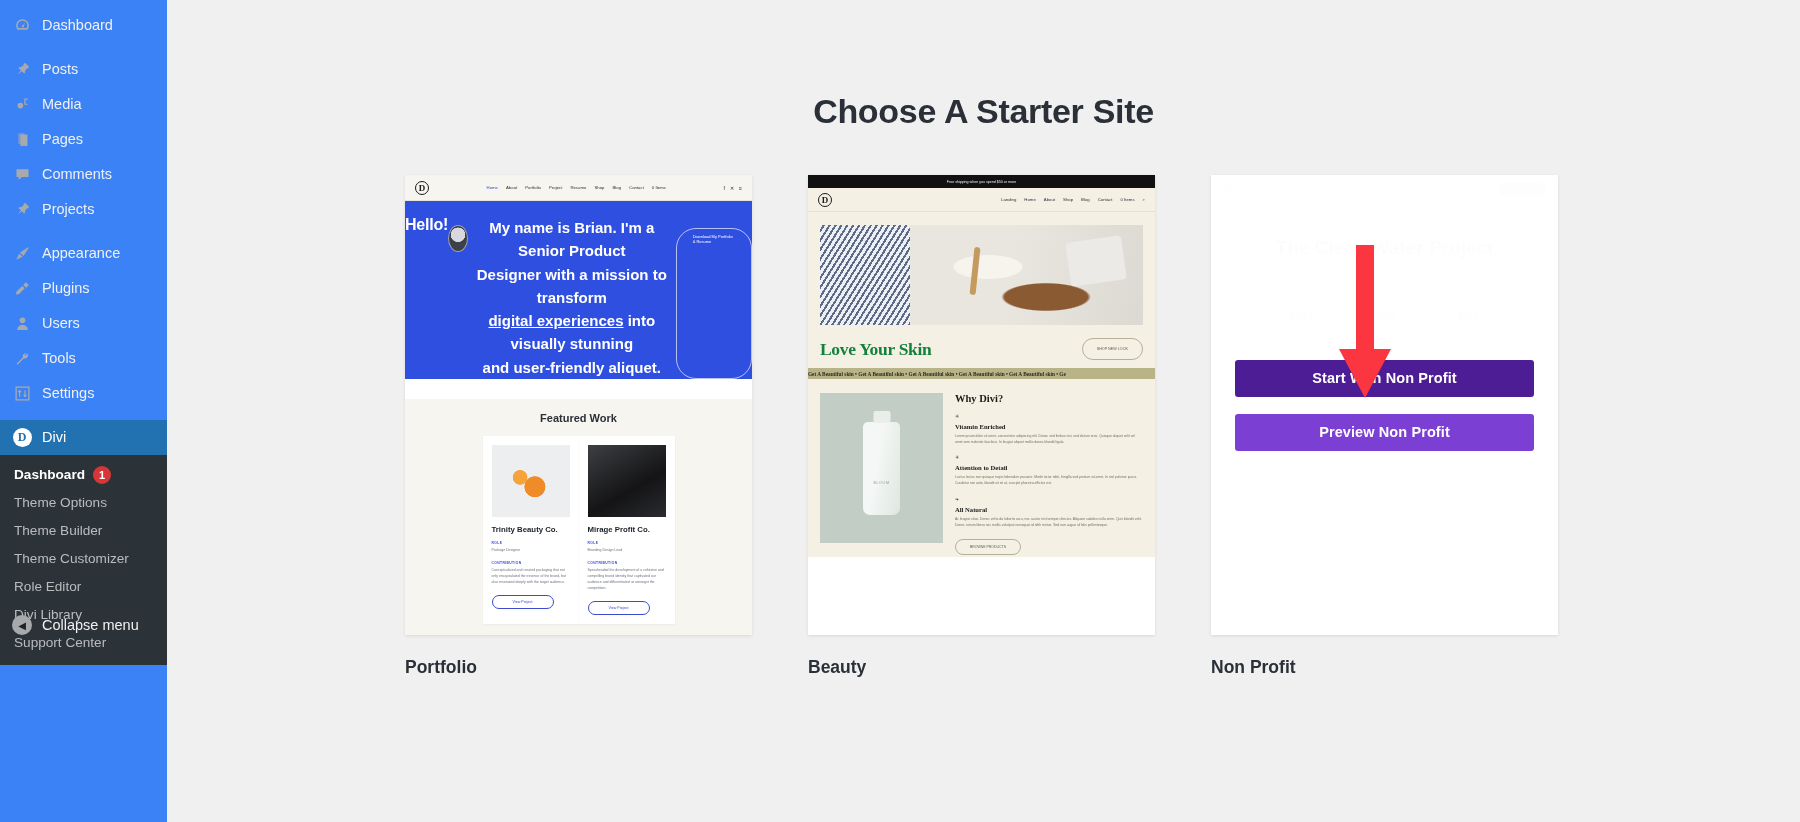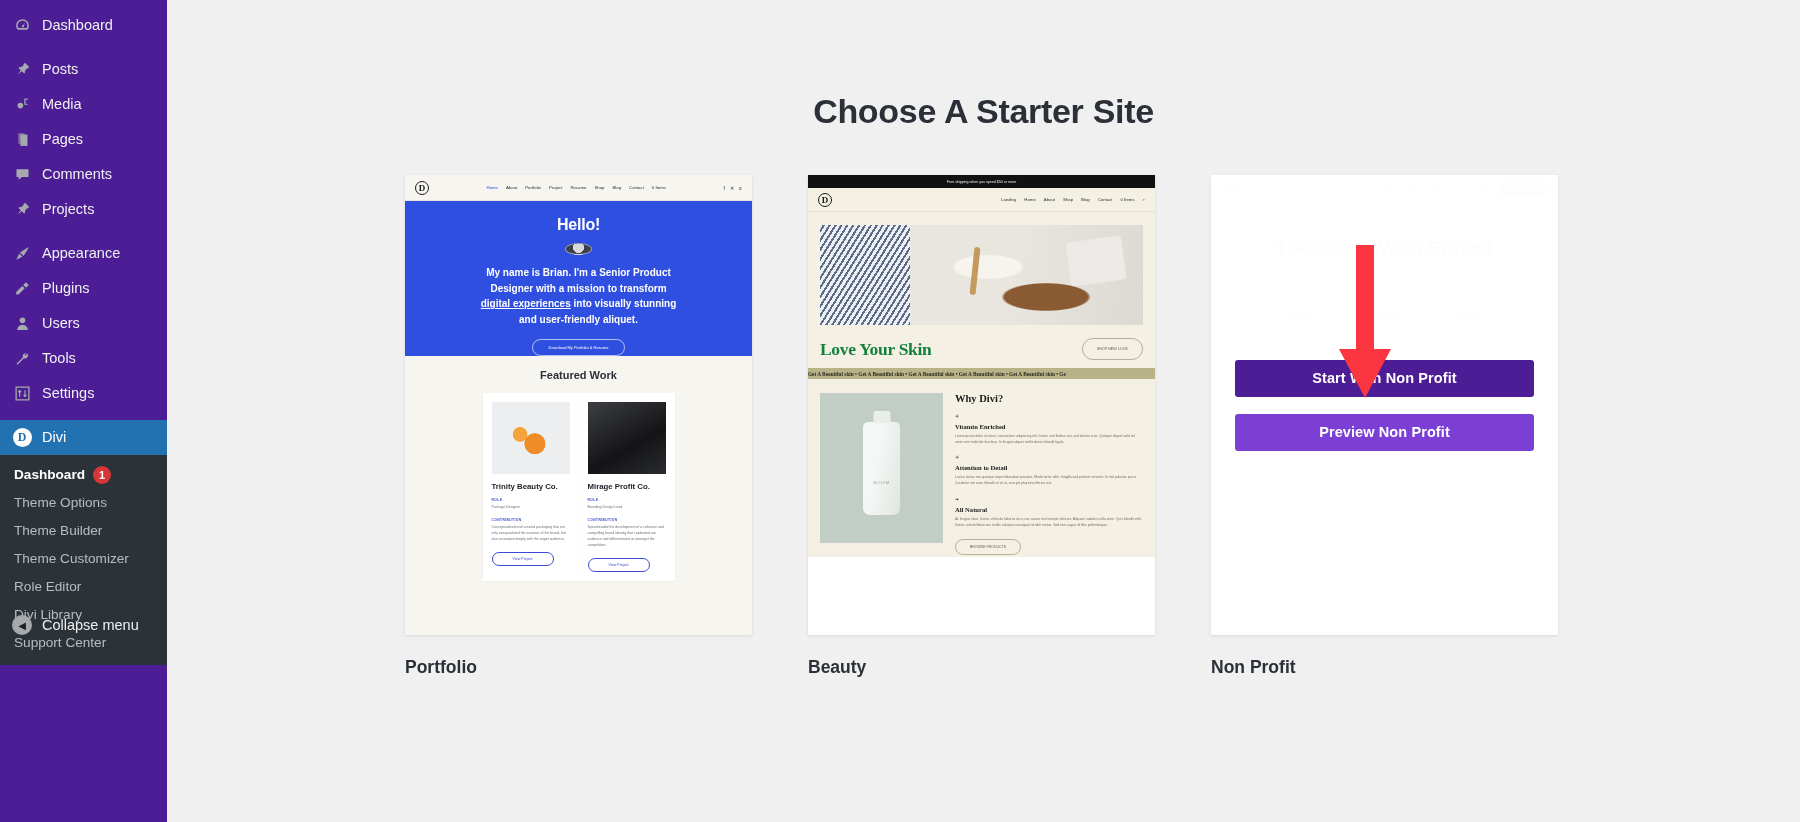--- a/index.html
+++ b/index.html
@@ -7,21 +7,21 @@
     width: 1800px; height: 822px;
     font-family: "Liberation Sans", sans-serif;
     background: #f0f0f1;
     overflow: hidden;
   }
   .app { display: flex; width: 1800px; height: 822px; }
 
   
   .sidebar {
     width: 167px; min-width: 167px; height: 822px;
-    background: #4c1d95; color: #f0f0f1;
+    background: #3b82f6; color: #f0f0f1;
     font-size: 14.5px; padding-top: 0; position: relative;
   }
   .menu-item {
     display: flex; align-items: center; gap: 10px;
     height: 35px; padding: 0 12px; color: #f0f0f1;
     font-size: 14.5px; line-height: 35px; white-space: nowrap;
   }
   .menu-item .ico {
     width: 20px; height: 20px; display: inline-flex;
     align-items: center; justify-content: center;
@@ -108,41 +108,41 @@
     font-size: 9px; display:flex; align-items:center; justify-content:center;
     font-family: "Liberation Serif", serif; font-weight: 700;
   }
   .pf-nav-links {
     display: flex; gap: 8px; margin: 0 auto; font-size: 4.3px;
     color: #2b3038; align-items: center;
   }
   .pf-nav-links .lnk1 { color: #2f4fe0; }
   .pf-nav-right { display: flex; gap: 5px; font-size: 5px; color: #2b3038; }
   .pf-hero {
-    background: #2f4fe0; height: 155px; color: #fff;
-    display: flex; flex-direction: column; align-items: center;
+    background: #2f4fe0; height: 178px; color: #fff;
+    display: flex; flex-direction: row; 
     padding-top: 15px;
   }
   .pf-hello { font-size: 16px; font-weight: 700; letter-spacing: -.2px; }
   .pf-avatar {
     width: 27px; height: 27px; border-radius: 50%; margin: 9px 0 10px;
     background: radial-gradient(circle at 50% 35%, #d8d9de 0 38%, #3c4048 40% 100%);
     border: 1px solid rgba(255,255,255,.5);
   }
   .pf-copy {
-    font-size: 10px; line-height: 1.55; text-align: center;
+    font-size: 15px; line-height: 1.55; text-align: center;
     font-weight: 700; max-width: 255px;
   }
   .pf-copy u { text-decoration: underline; }
   .pf-btn {
     margin-top: 12px; border: 1px solid rgba(255,255,255,.65);
     border-radius: 20px; font-size: 4px; padding: 5px 16px; color: #fff;
   }
   .pf-featured {
-    background: #f7f5f0; flex: 1; padding: 13px 0 0; height: 279px;
+    background: #f7f5f0; flex: 1; padding: 13px 0 0; height: 279px; margin-top: 20px;
   }
   .pf-fw-title {
     text-align: center; font-size: 11px; font-weight: 700; color: #2b3038;
     margin-bottom: 12px;
   }
   .pf-works { display: flex; justify-content: center; }
   .pf-work {
     width: 96px; background: #fff; padding: 9px; box-shadow: 0 1px 2px rgba(0,0,0,.05);
   }
   .pf-work-img { width: 100%; height: 72px; }

